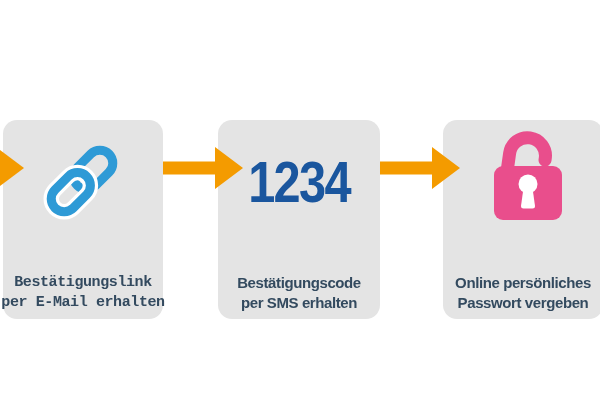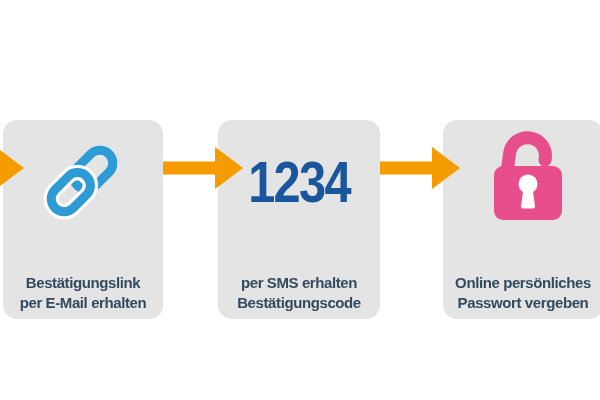--- a/index.html
+++ b/index.html
@@ -4,21 +4,21 @@
 <style>
   :root{
     --background:#ffffff; --box-bg:#e4e4e4; --arrow:#f49b00; --link-icon:#2e9ad6;
     --code-text:#1a569e; --lock-icon:#e94e8c; --label-text:#334a5f; --keyhole:#ffffff;
   }
   *{margin:0;padding:0;box-sizing:border-box;}
   html,body{width:600px;height:400px;background:var(--background);overflow:hidden;}
   body{font-family:"Liberation Sans","DejaVu Sans",sans-serif;}
   .stage{position:relative;width:600px;height:400px;background:var(--background);}
   .step{position:absolute;top:120px;height:199px;background:var(--box-bg);border-radius:14px;}
-  .step-1{left:3px;width:160px;}
+  .step-1{left:3px;width:160px;font-family:Liberation Mono, monospace;}
   .step-2{left:218px;width:162px;}
   .step-3{left:443px;width:160px;}
   .label{position:absolute;left:-5px;right:-5px;bottom:6px;text-align:center;
          color:var(--label-text);font-size:15px;font-weight:700;line-height:20px;letter-spacing:-0.4px;}
   .label span{display:block;white-space:nowrap;}
   .icon-svg{position:absolute;display:block;}
   .chain-svg{left:36px;top:18px;}
   .lock-svg{left:45px;top:2px;}
   .code{position:absolute;left:0;right:0;top:33px;text-align:center;
         font-size:58px;font-weight:700;line-height:58px;color:var(--code-text);
@@ -44,22 +44,22 @@
     </svg>
     <div class="label">
       <span>Bestätigungslink</span>
       <span>per E-Mail erhalten</span>
     </div>
   </div>
 
   <div class="step step-2">
     <div class="code">1234</div>
     <div class="label">
+      <span>Bestätigungscode</span>
       <span>per SMS erhalten</span>
-      <span>Bestätigungscode</span>
     </div>
   </div>
 
   <div class="step step-3">
     <svg class="icon-svg lock-svg" width="80" height="100" viewBox="0 0 80 100">
       <path class="lock-stroke" d="M 19 50 V 31 A 18 18 0 0 1 55 31 V 33" transform="rotate(8 19 50)"></path>
       <rect class="lock-fill" x="6" y="44" width="68" height="54" rx="9" ry="9"></rect>
       <circle class="keyhole-fill" cx="40" cy="62" r="9.5"></circle>
       <path class="keyhole-fill" d="M 35.5 66 L 33 84 Q 33 86.5 35.5 86.5 L 44.5 86.5 Q 47 86.5 47 84 L 44.5 66 Z"></path>
     </svg>

